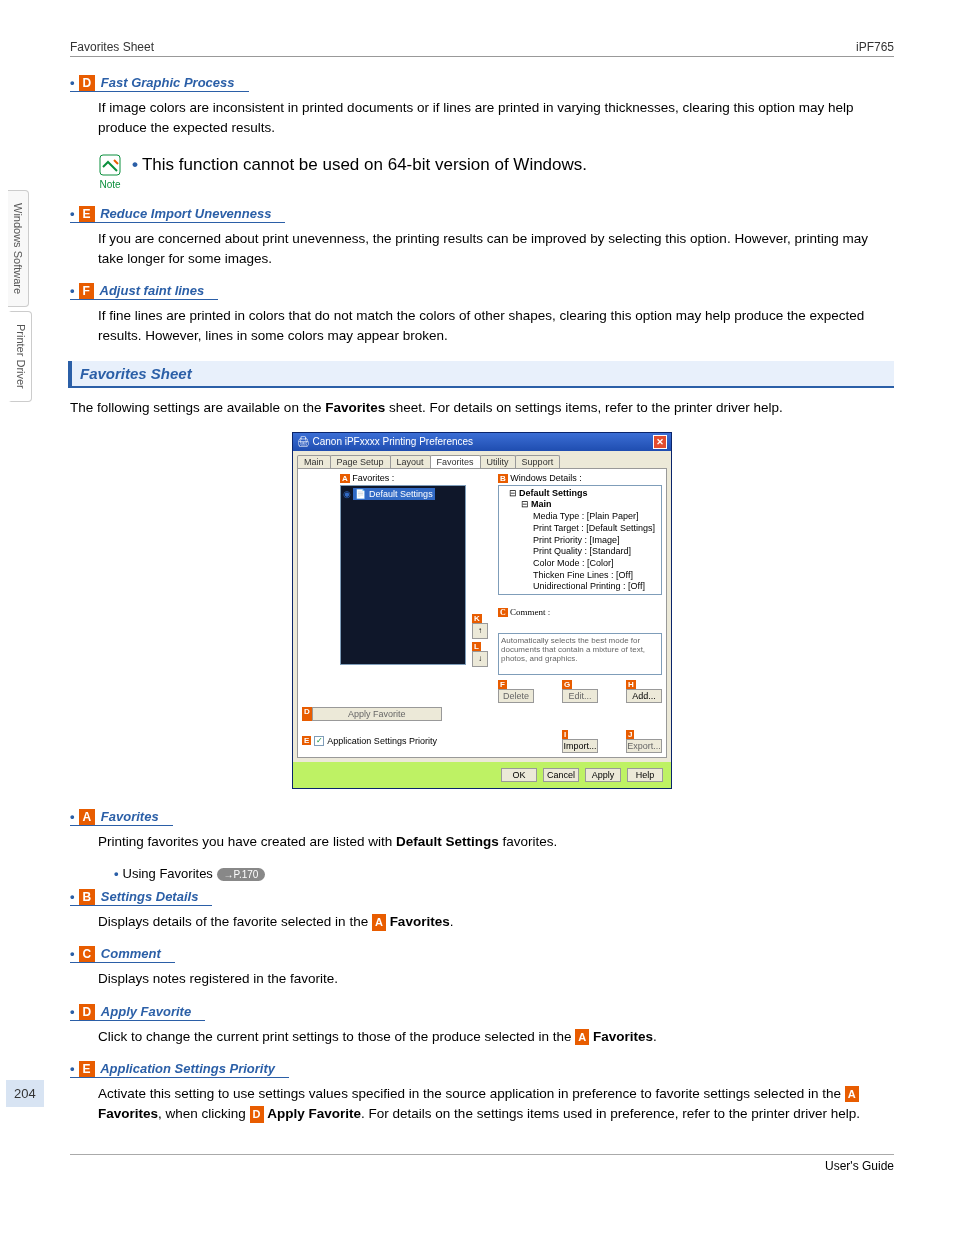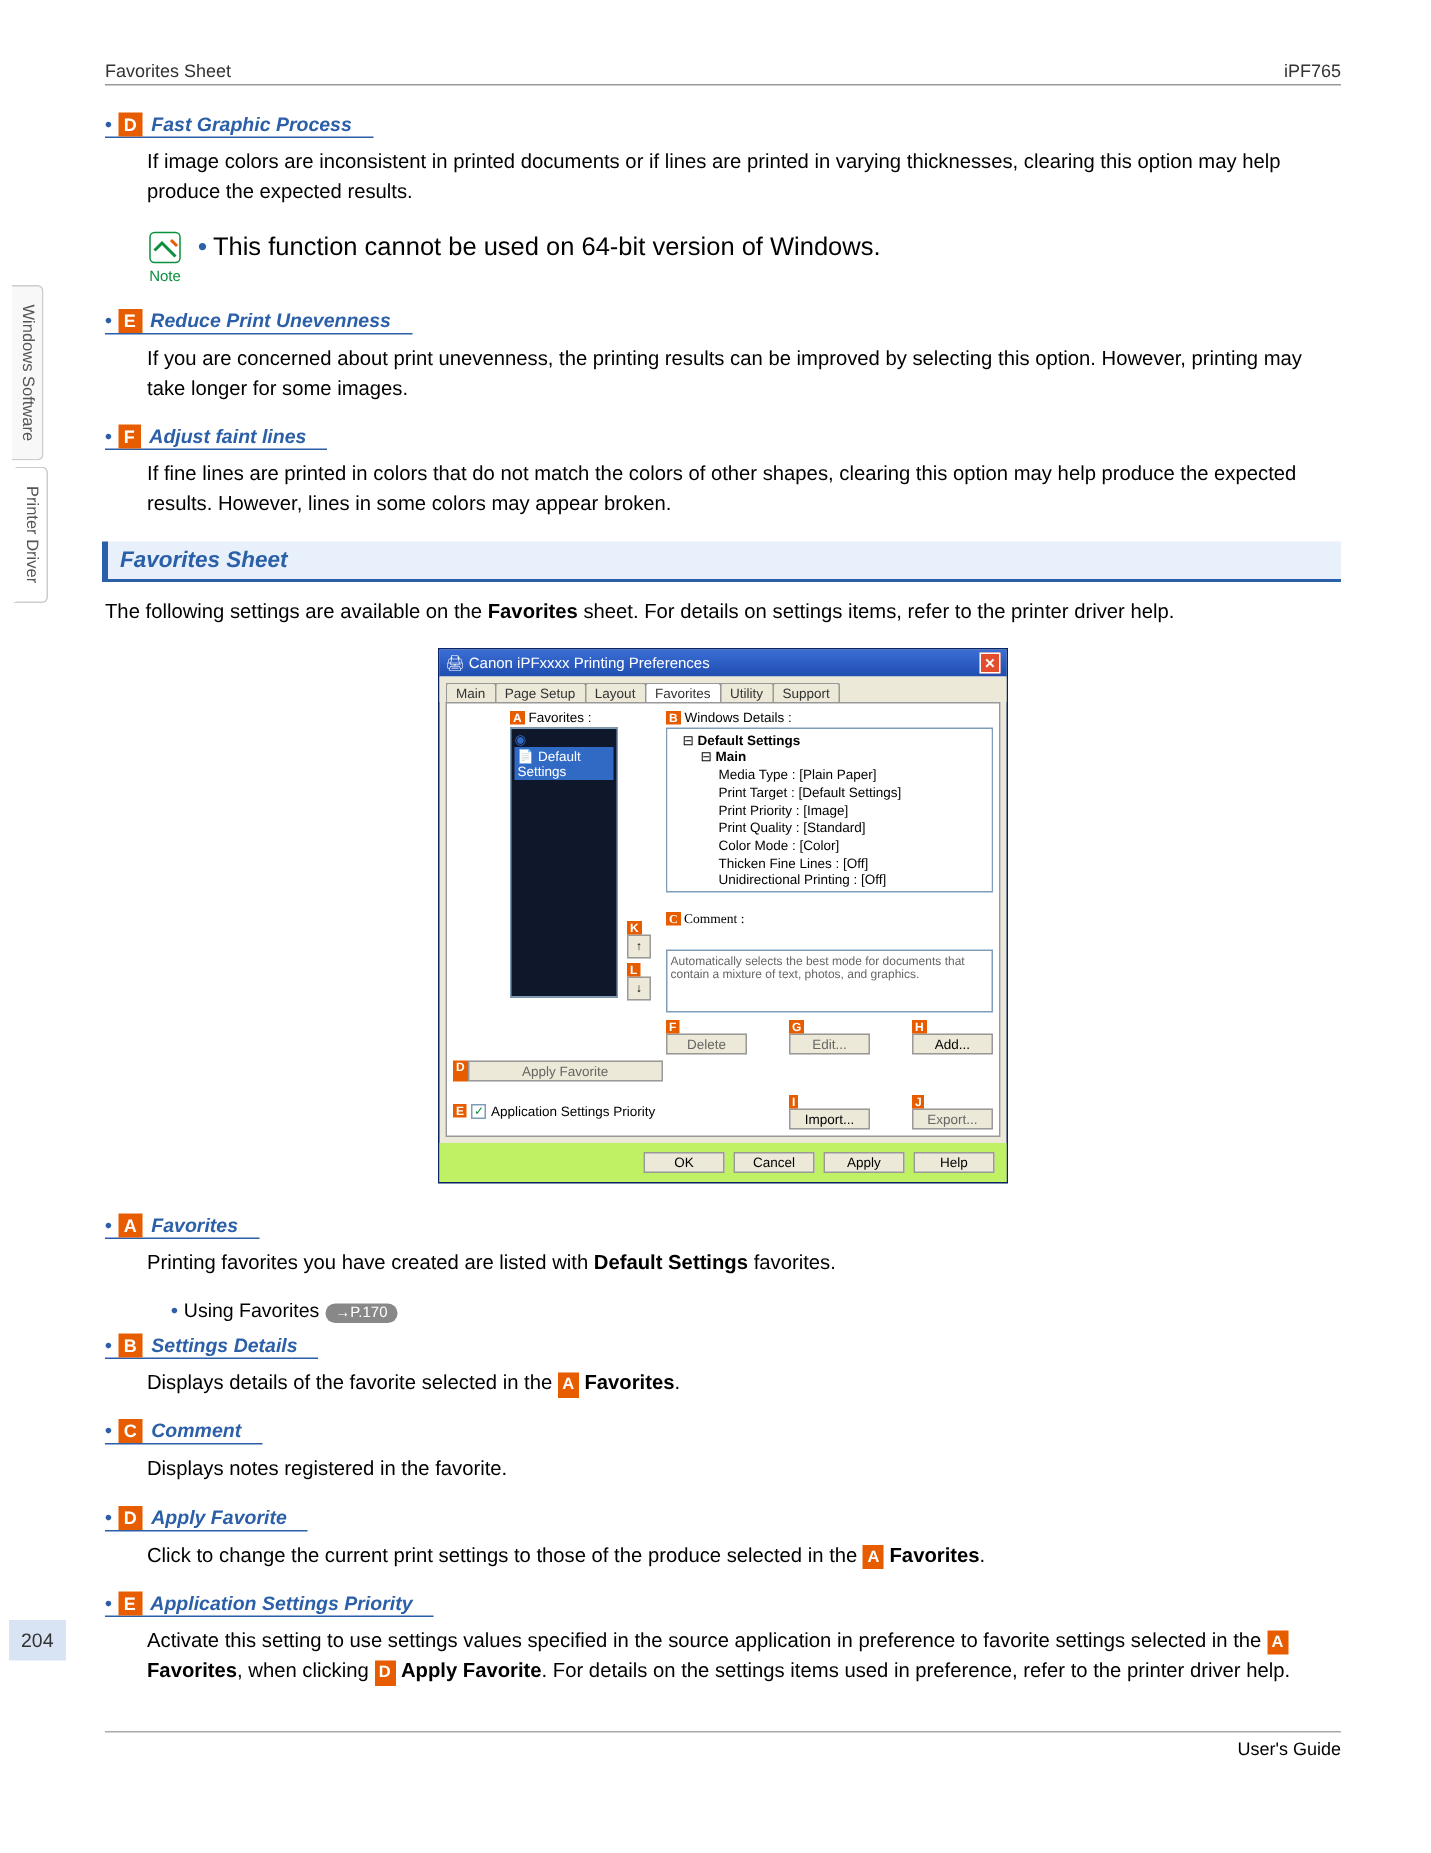--- a/index.html
+++ b/index.html
@@ -56,21 +56,21 @@
   .listbox .sel { background: #316ac5; color: #fff; padding: 1px 2px; display: inline-block; }
   .tree { border: 1px solid #7f9db9; height: 110px; background: #fff; font-size: 9px; padding: 2px; overflow-y: scroll; line-height: 1.3; }
   .tree-indent1 { margin-left: 8px; }
   .tree-indent2 { margin-left: 20px; }
   .tree-indent3 { margin-left: 32px; }
   .comment-box { border: 1px solid #7f9db9; height: 42px; background: #fff; font-size: 8px; padding: 2px; color: #666; margin-top: 16px; overflow-y: scroll; }
   .btn-col { display: flex; flex-direction: column; gap: 2px; align-items: center; margin-top: 140px; margin-right: 4px; }
   .icon-btn { width: 16px; height: 16px; border: 1px solid #999; background: #ece9d8; font-size: 8px; display: flex; align-items: center; justify-content: center; }
   .btn-row { display: flex; gap: 28px; margin-top: 4px; justify-content: flex-end; }
   .btn-row2 { display: flex; gap: 28px; margin-top: 8px; justify-content: flex-end; align-items: center; }
-  .winbtn { border: 1px solid #999; background: #ece9d8; font-size: 9px; padding: 1px 0; width: 54px; text-align: center; color: #666; }
+  .winbtn { border: 1px solid #999; background: #ece9d8; font-size: 9px; padding: 1px 0; width: 36px; text-align: center; color: #666; }
   .winbtn.en { color: #000; }
   .fav-btn-row { display: flex; margin-top: 4px; }
   .ok-row { display: flex; justify-content: flex-end; gap: 6px; padding: 6px 8px; background: #bef264; }
   .checkbox-row { display: flex; align-items: center; gap: 3px; font-size: 9px; }
   .chk { width: 10px; height: 10px; border: 1px solid #7f9db9; background: #fff; display: inline-flex; align-items: center; justify-content: center; font-size: 8px; color: #0a8f3c; }
 </style>
 </head>
 <body>
 
 <div class="side-tabs">
@@ -101,21 +101,21 @@
               <path d="M5 14 L10 9 L19 18" stroke="#0a8f3c" stroke-width="2" fill="none"></path>
               <path d="M16 7 L20 11" stroke="#e85c00" stroke-width="2"></path>
             </svg>
         </div>
         <div class="note-label">Note</div>
       </div>
       <div class="note-text"><span class="dot">•</span><span>This function cannot be used on 64-bit version of Windows.</span></div>
     </div>
 
     <div class="bullet-item">
-      <span class="item-line"><span class="dot">•</span><span class="letter">E</span> <span class="title">Reduce Print Unevenness</span></span>
+      <span class="item-line"><span class="dot">•</span><span class="letter">E</span> <span class="title">Reduce Import Unevenness</span></span>
     </div>
     <div class="desc">If you are concerned about print unevenness, the printing results can be improved by selecting this option. However, printing may take longer for some images.</div>
 
     <div class="bullet-item">
       <span class="item-line"><span class="dot">•</span><span class="letter">F</span> <span class="title">Adjust faint lines</span></span>
     </div>
     <div class="desc">If fine lines are printed in colors that do not match the colors of other shapes, clearing this option may help produce the expected results. However, lines in some colors may appear broken.</div>
 
     <div class="section-head"><span>Favorites Sheet</span></div>
     <div class="desc" style="margin-left:0;">

